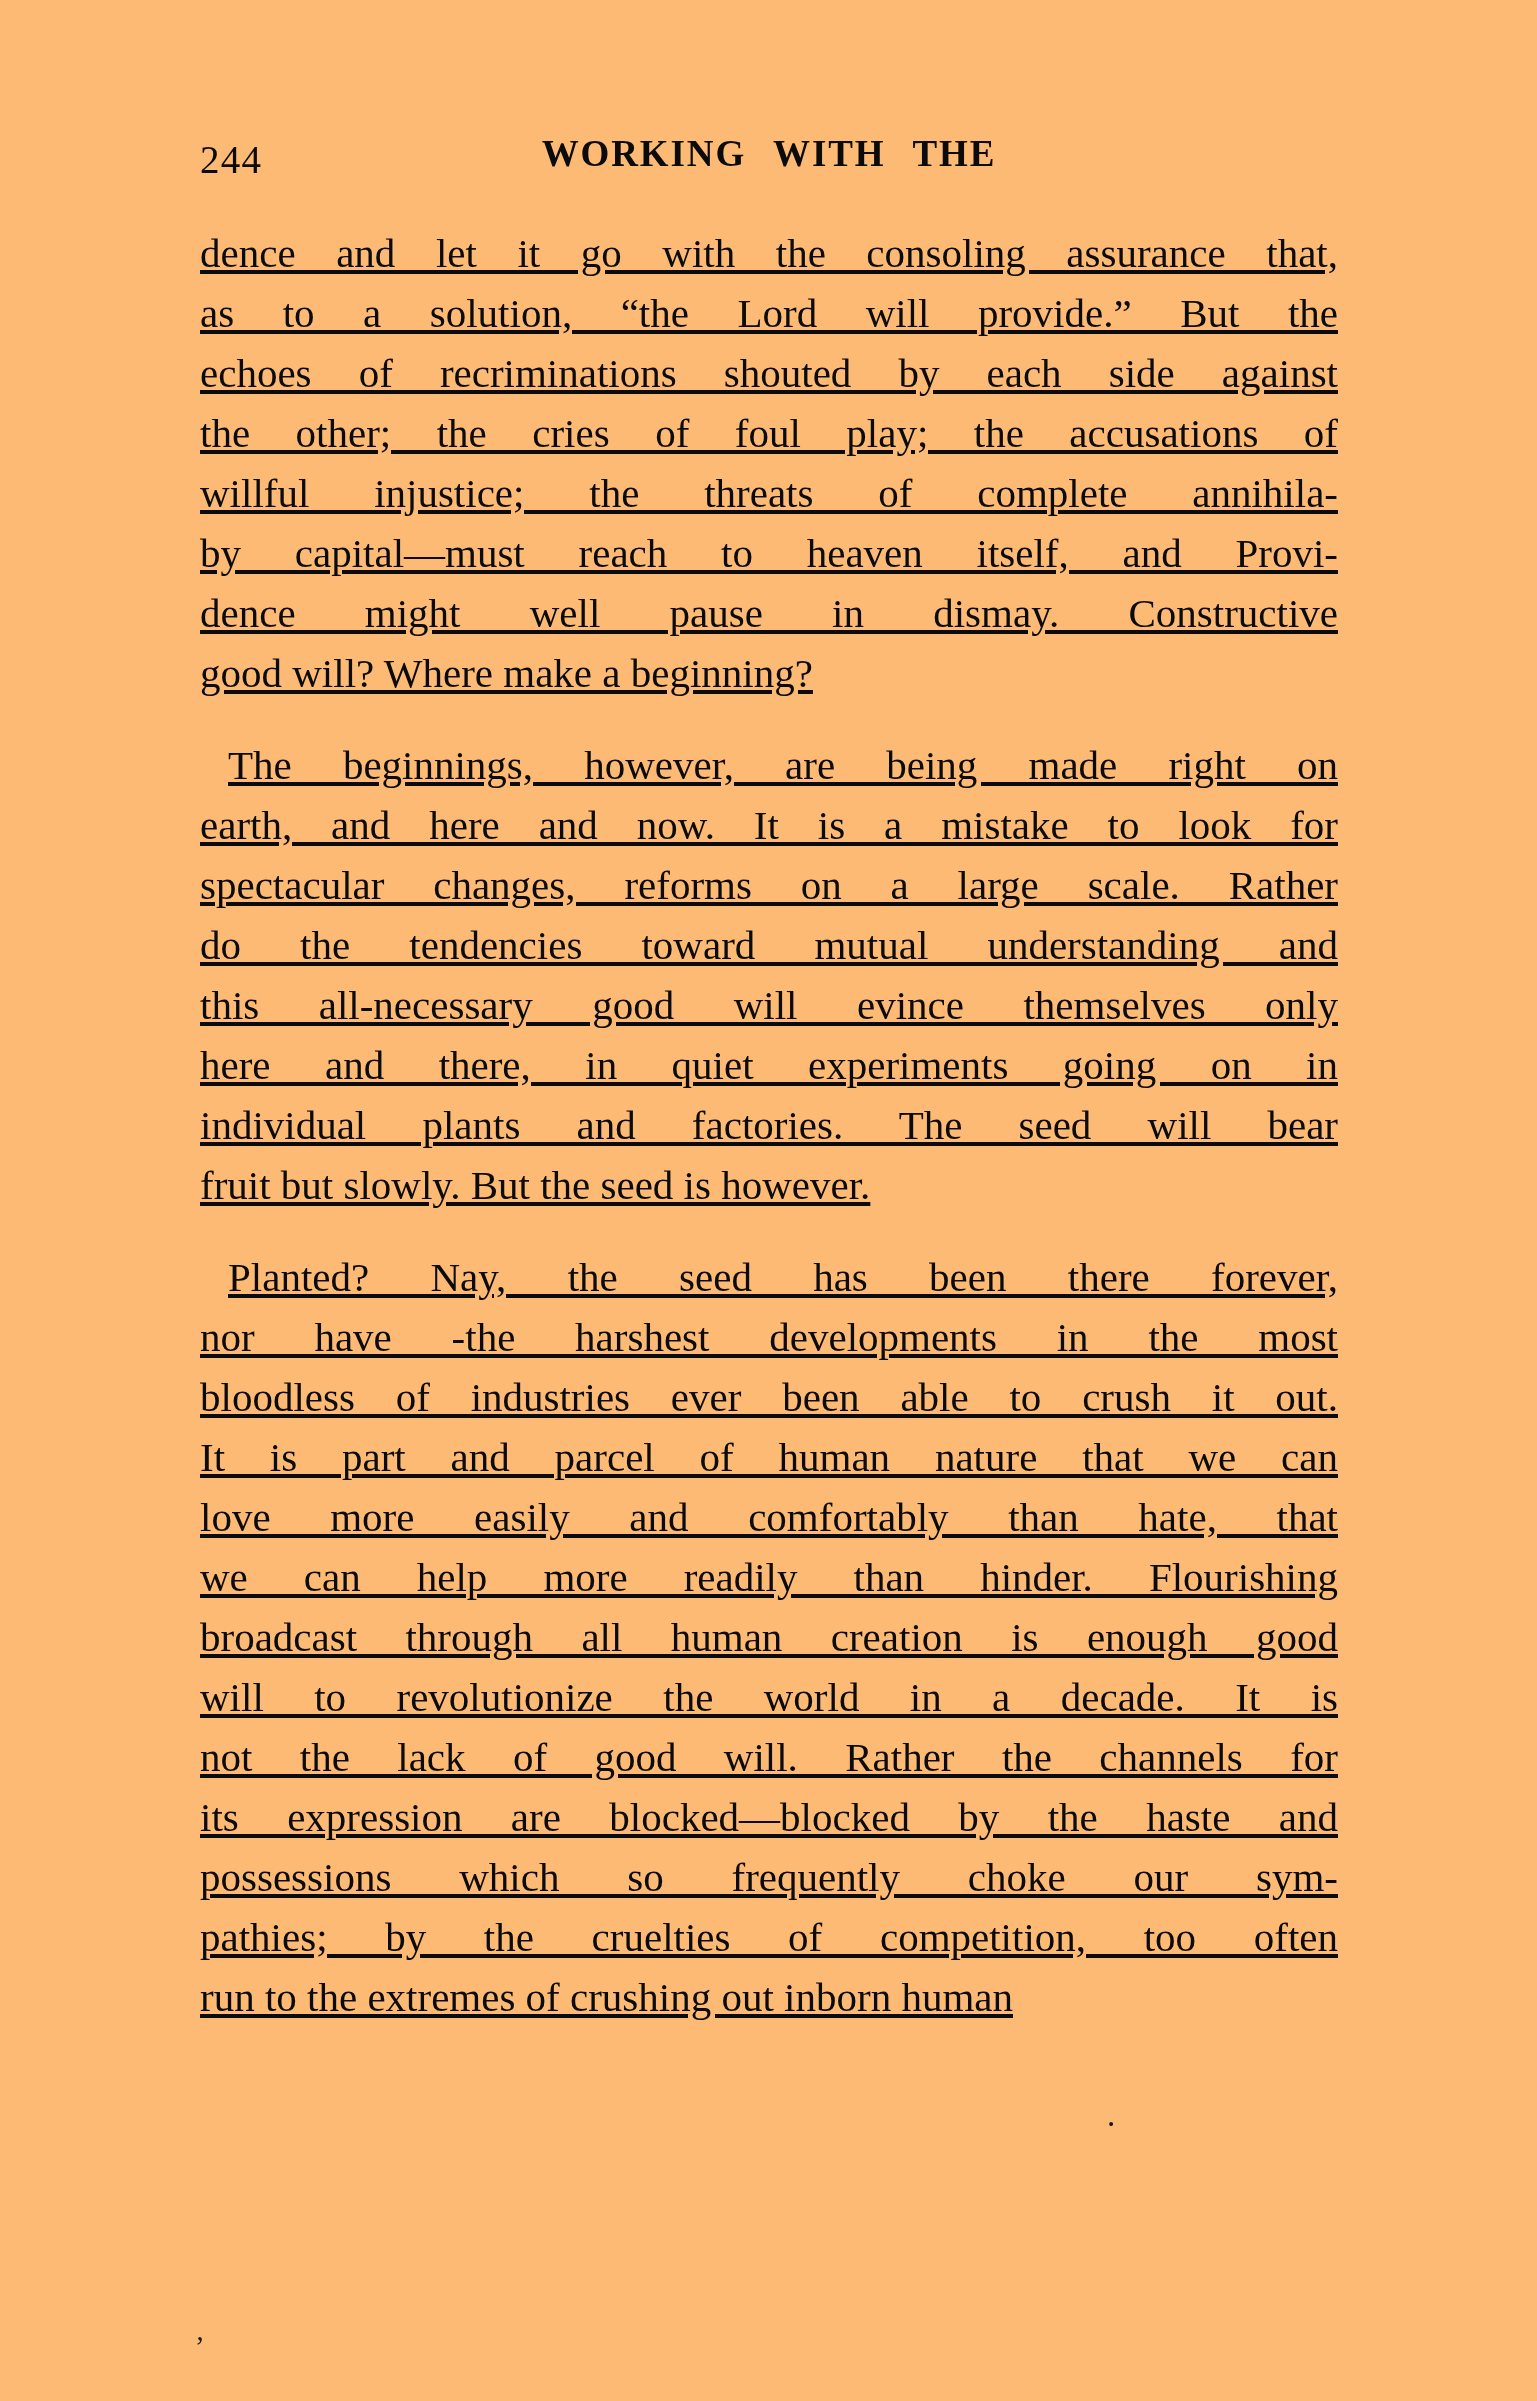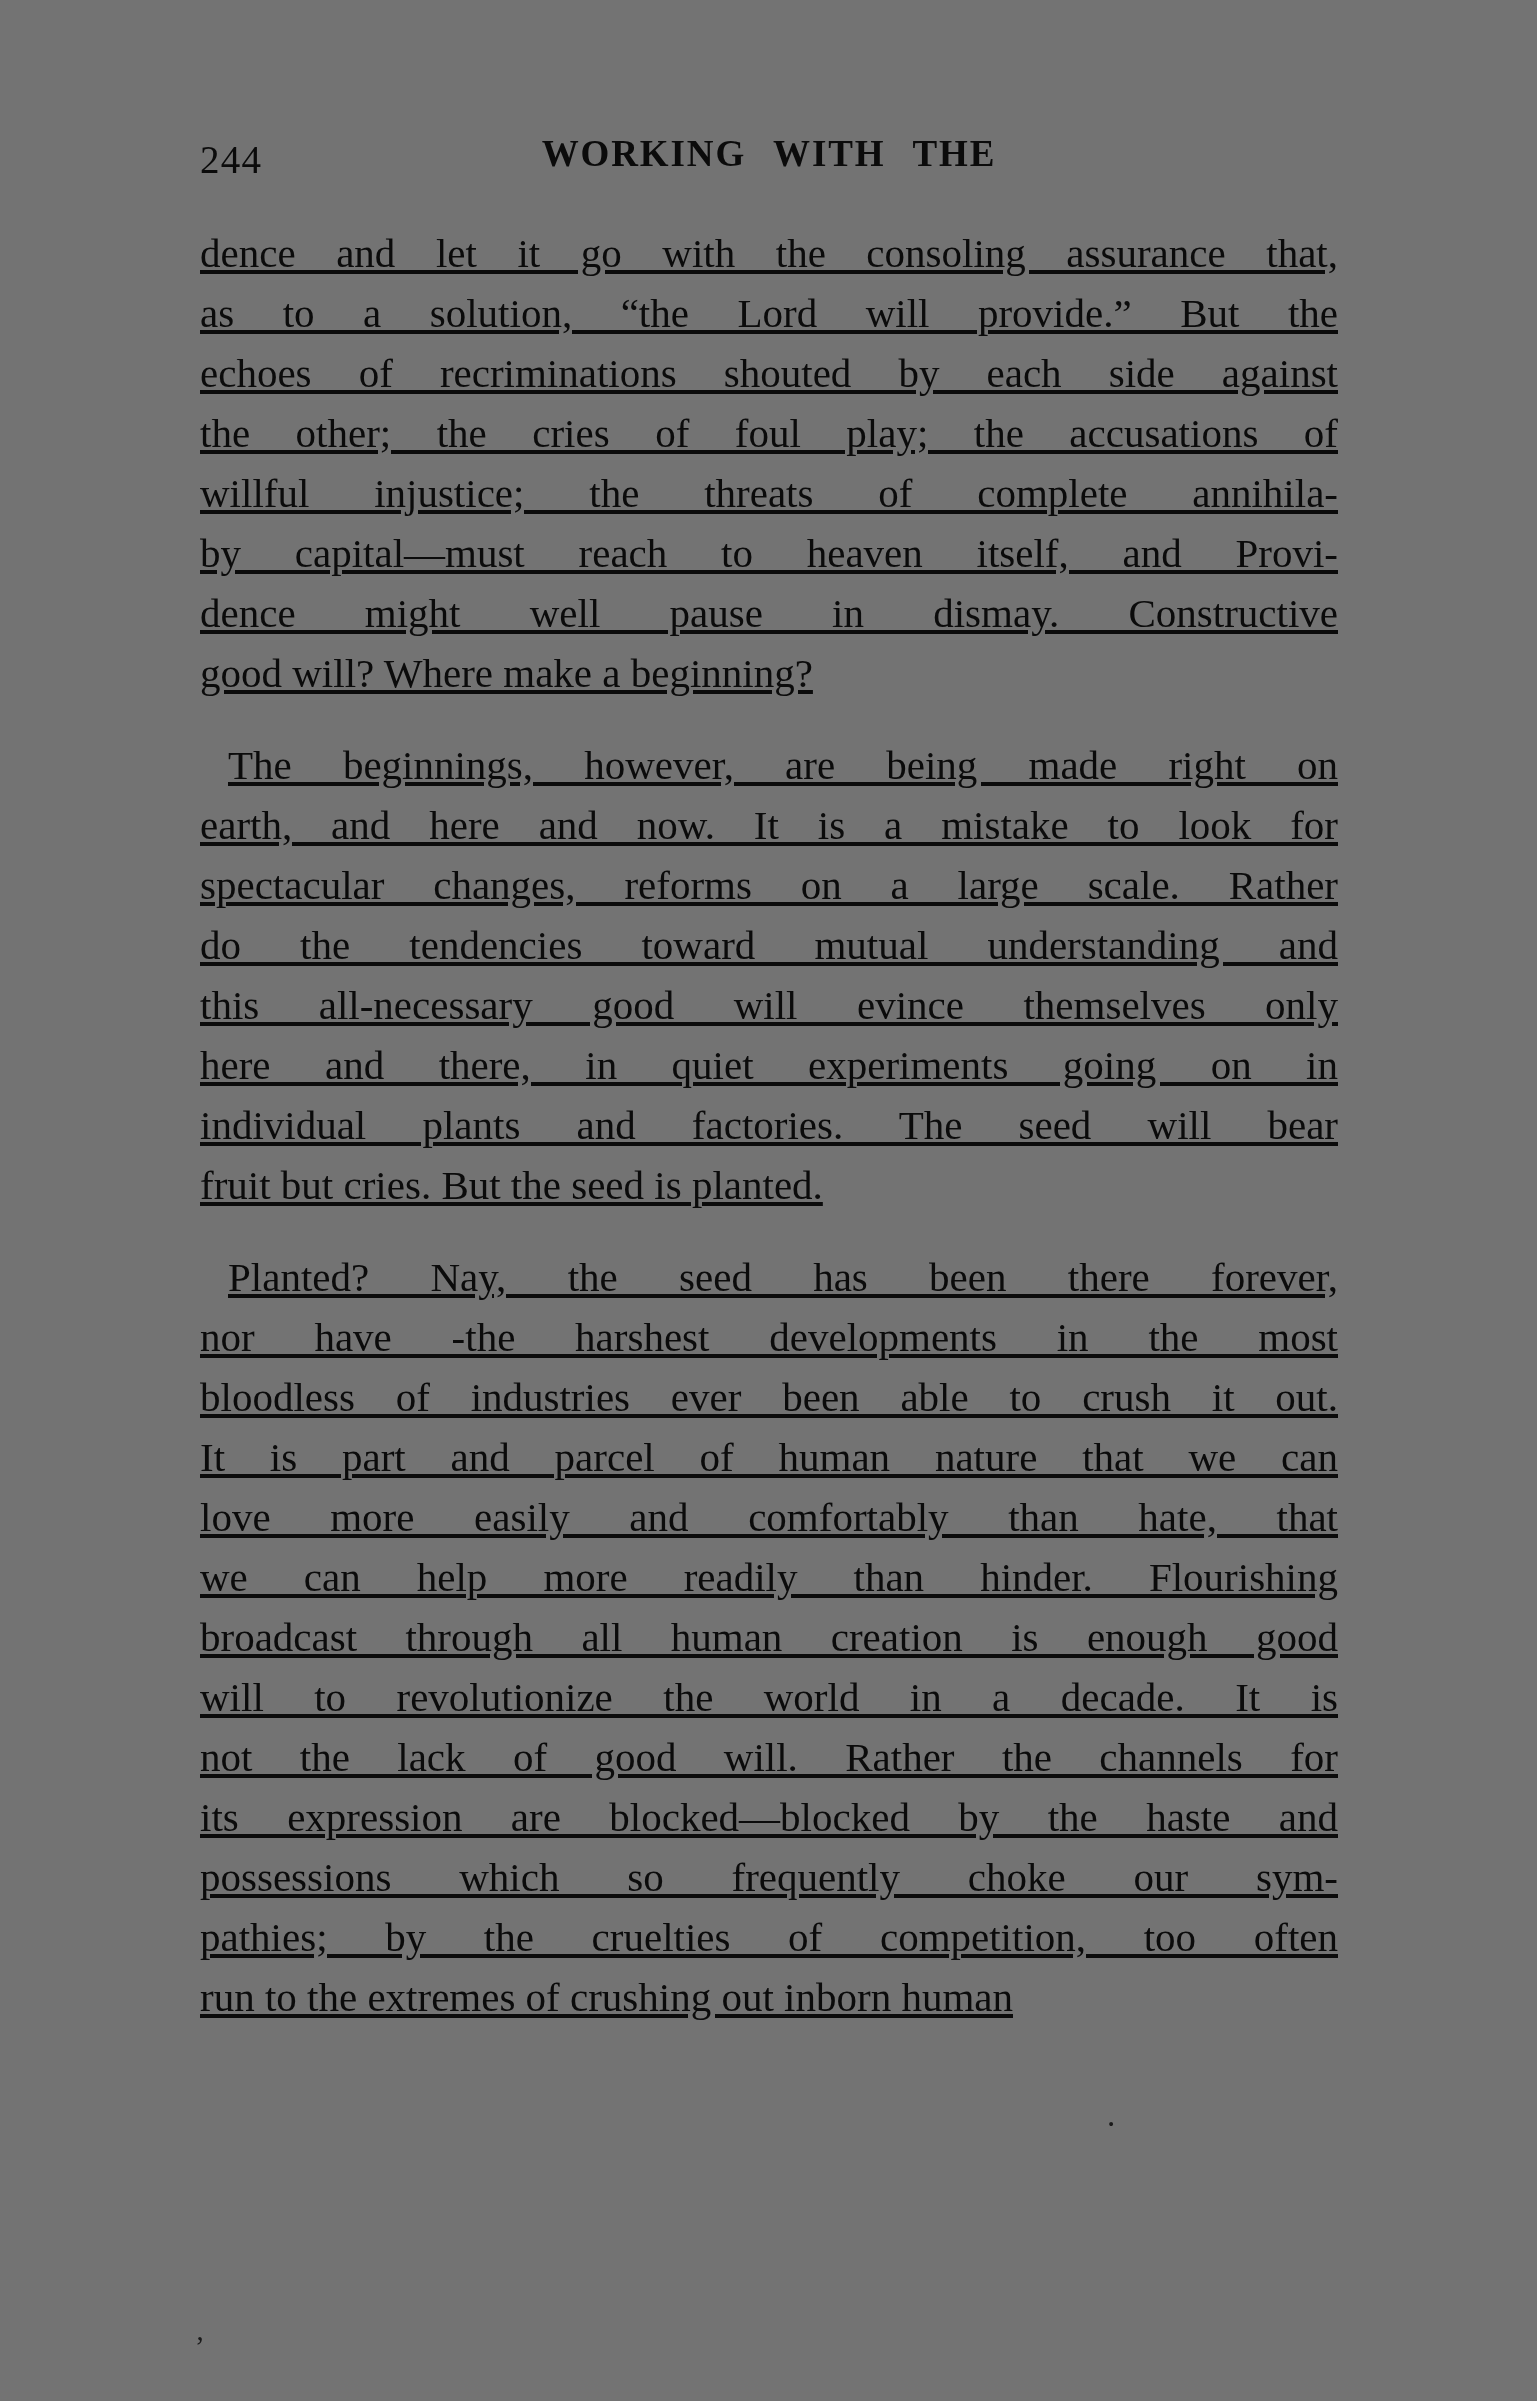--- a/index.html
+++ b/index.html
@@ -1,20 +1,20 @@
 <!DOCTYPE html>
 <html style="font-size:10px"><head>
 <meta charset="utf-8">
 <style>
   html, body { margin: 0; padding: 0; }
   .page {
     position: relative;
     width: 1538px;
     height: 2401px;
-    background: #737373;
+    background: #fdba74;
     font-family: "Liberation Serif", serif;
     color: #0b0b0b;
     overflow: hidden;
   }
   .page-header {
     position: absolute;
     top: 132px;
     left: 200px;
     width: 1138px;
     height: 57px;
@@ -92,21 +92,21 @@
     <div class="ln">by capital—must reach to heaven itself, and Provi-</div>
     <div class="ln">dence might well pause in dismay.  Constructive</div>
     <div class="ln ln-last">good will?  Where make a beginning?</div>
     <div class="ln ln-indent">The beginnings, however, are being made right on</div>
     <div class="ln">earth, and here and now.  It is a mistake to look for</div>
     <div class="ln">spectacular changes, reforms on a large scale.  Rather</div>
     <div class="ln">do the tendencies toward mutual understanding and</div>
     <div class="ln">this all-necessary good will evince themselves only</div>
     <div class="ln">here and there, in quiet experiments going on in</div>
     <div class="ln">individual plants and factories.  The seed will bear</div>
-    <div class="ln ln-last">fruit but cries.  But the seed is planted.</div>
+    <div class="ln ln-last">fruit but slowly.  But the seed is however.</div>
     <div class="ln ln-indent">Planted?  Nay, the seed has been there forever,</div>
     <div class="ln">nor have -the harshest developments in the most</div>
     <div class="ln">bloodless of industries ever been able to crush it out.</div>
     <div class="ln">It is part and parcel of human nature that we can</div>
     <div class="ln">love more easily and comfortably than hate, that</div>
     <div class="ln">we can help more readily than hinder.  Flourishing</div>
     <div class="ln">broadcast through all human creation is enough good</div>
     <div class="ln">will to revolutionize the world in a decade.  It is</div>
     <div class="ln">not the lack of good will.  Rather the channels for</div>
     <div class="ln">its expression are blocked—blocked by the haste and</div>

